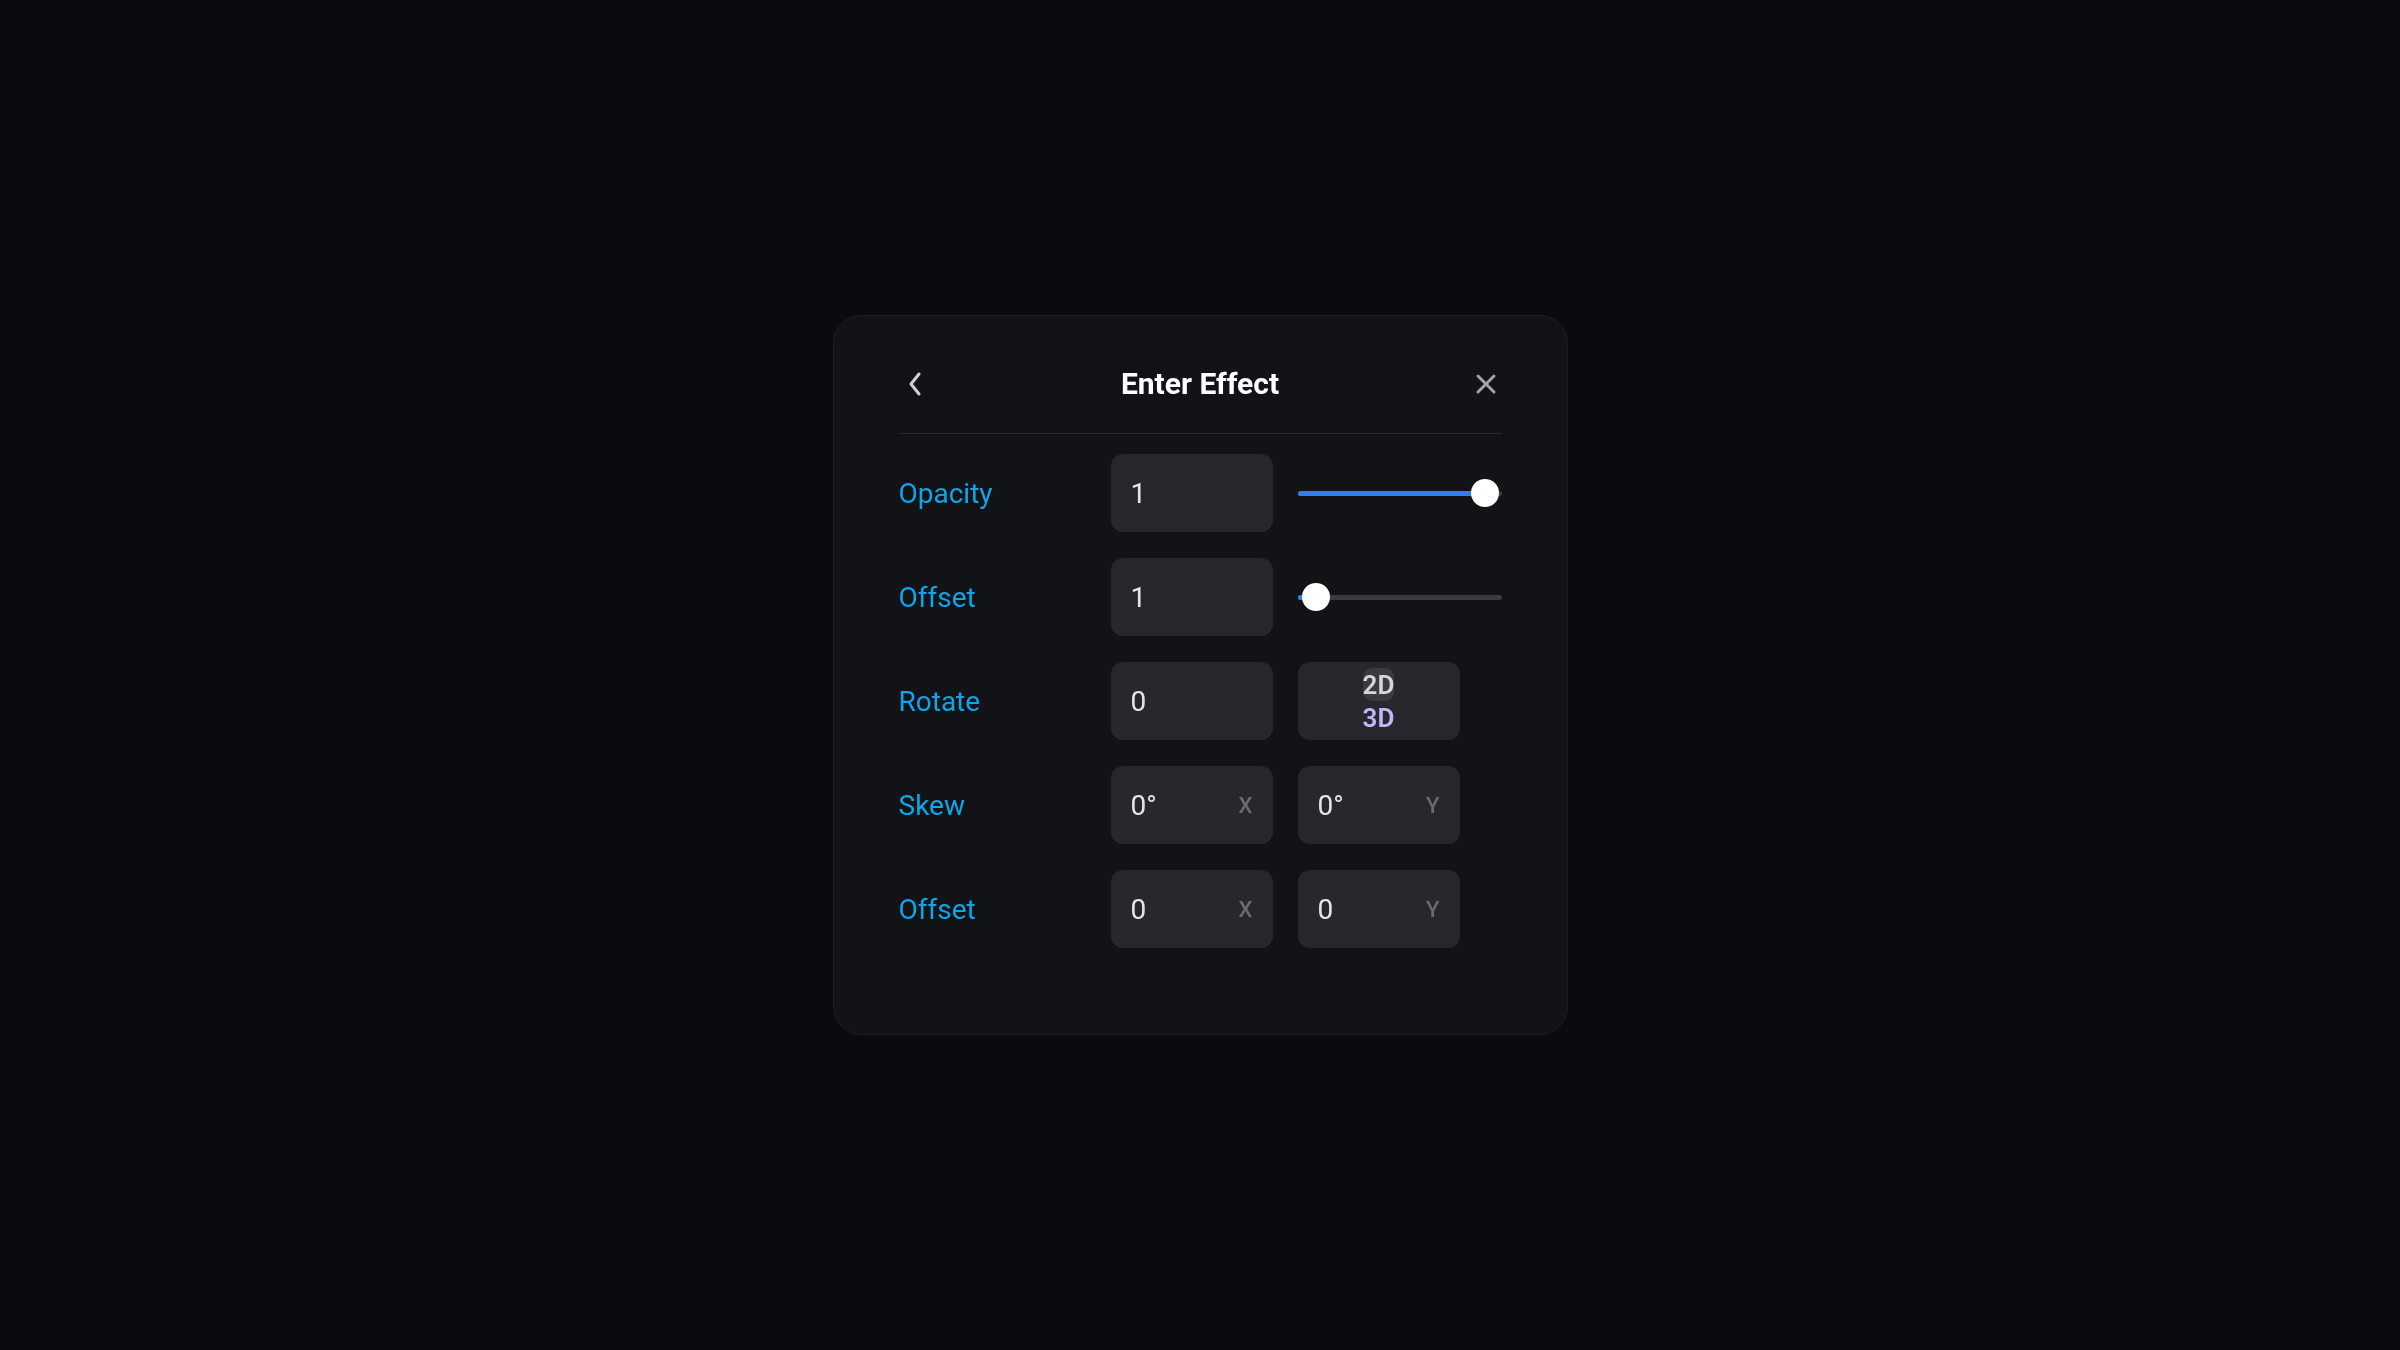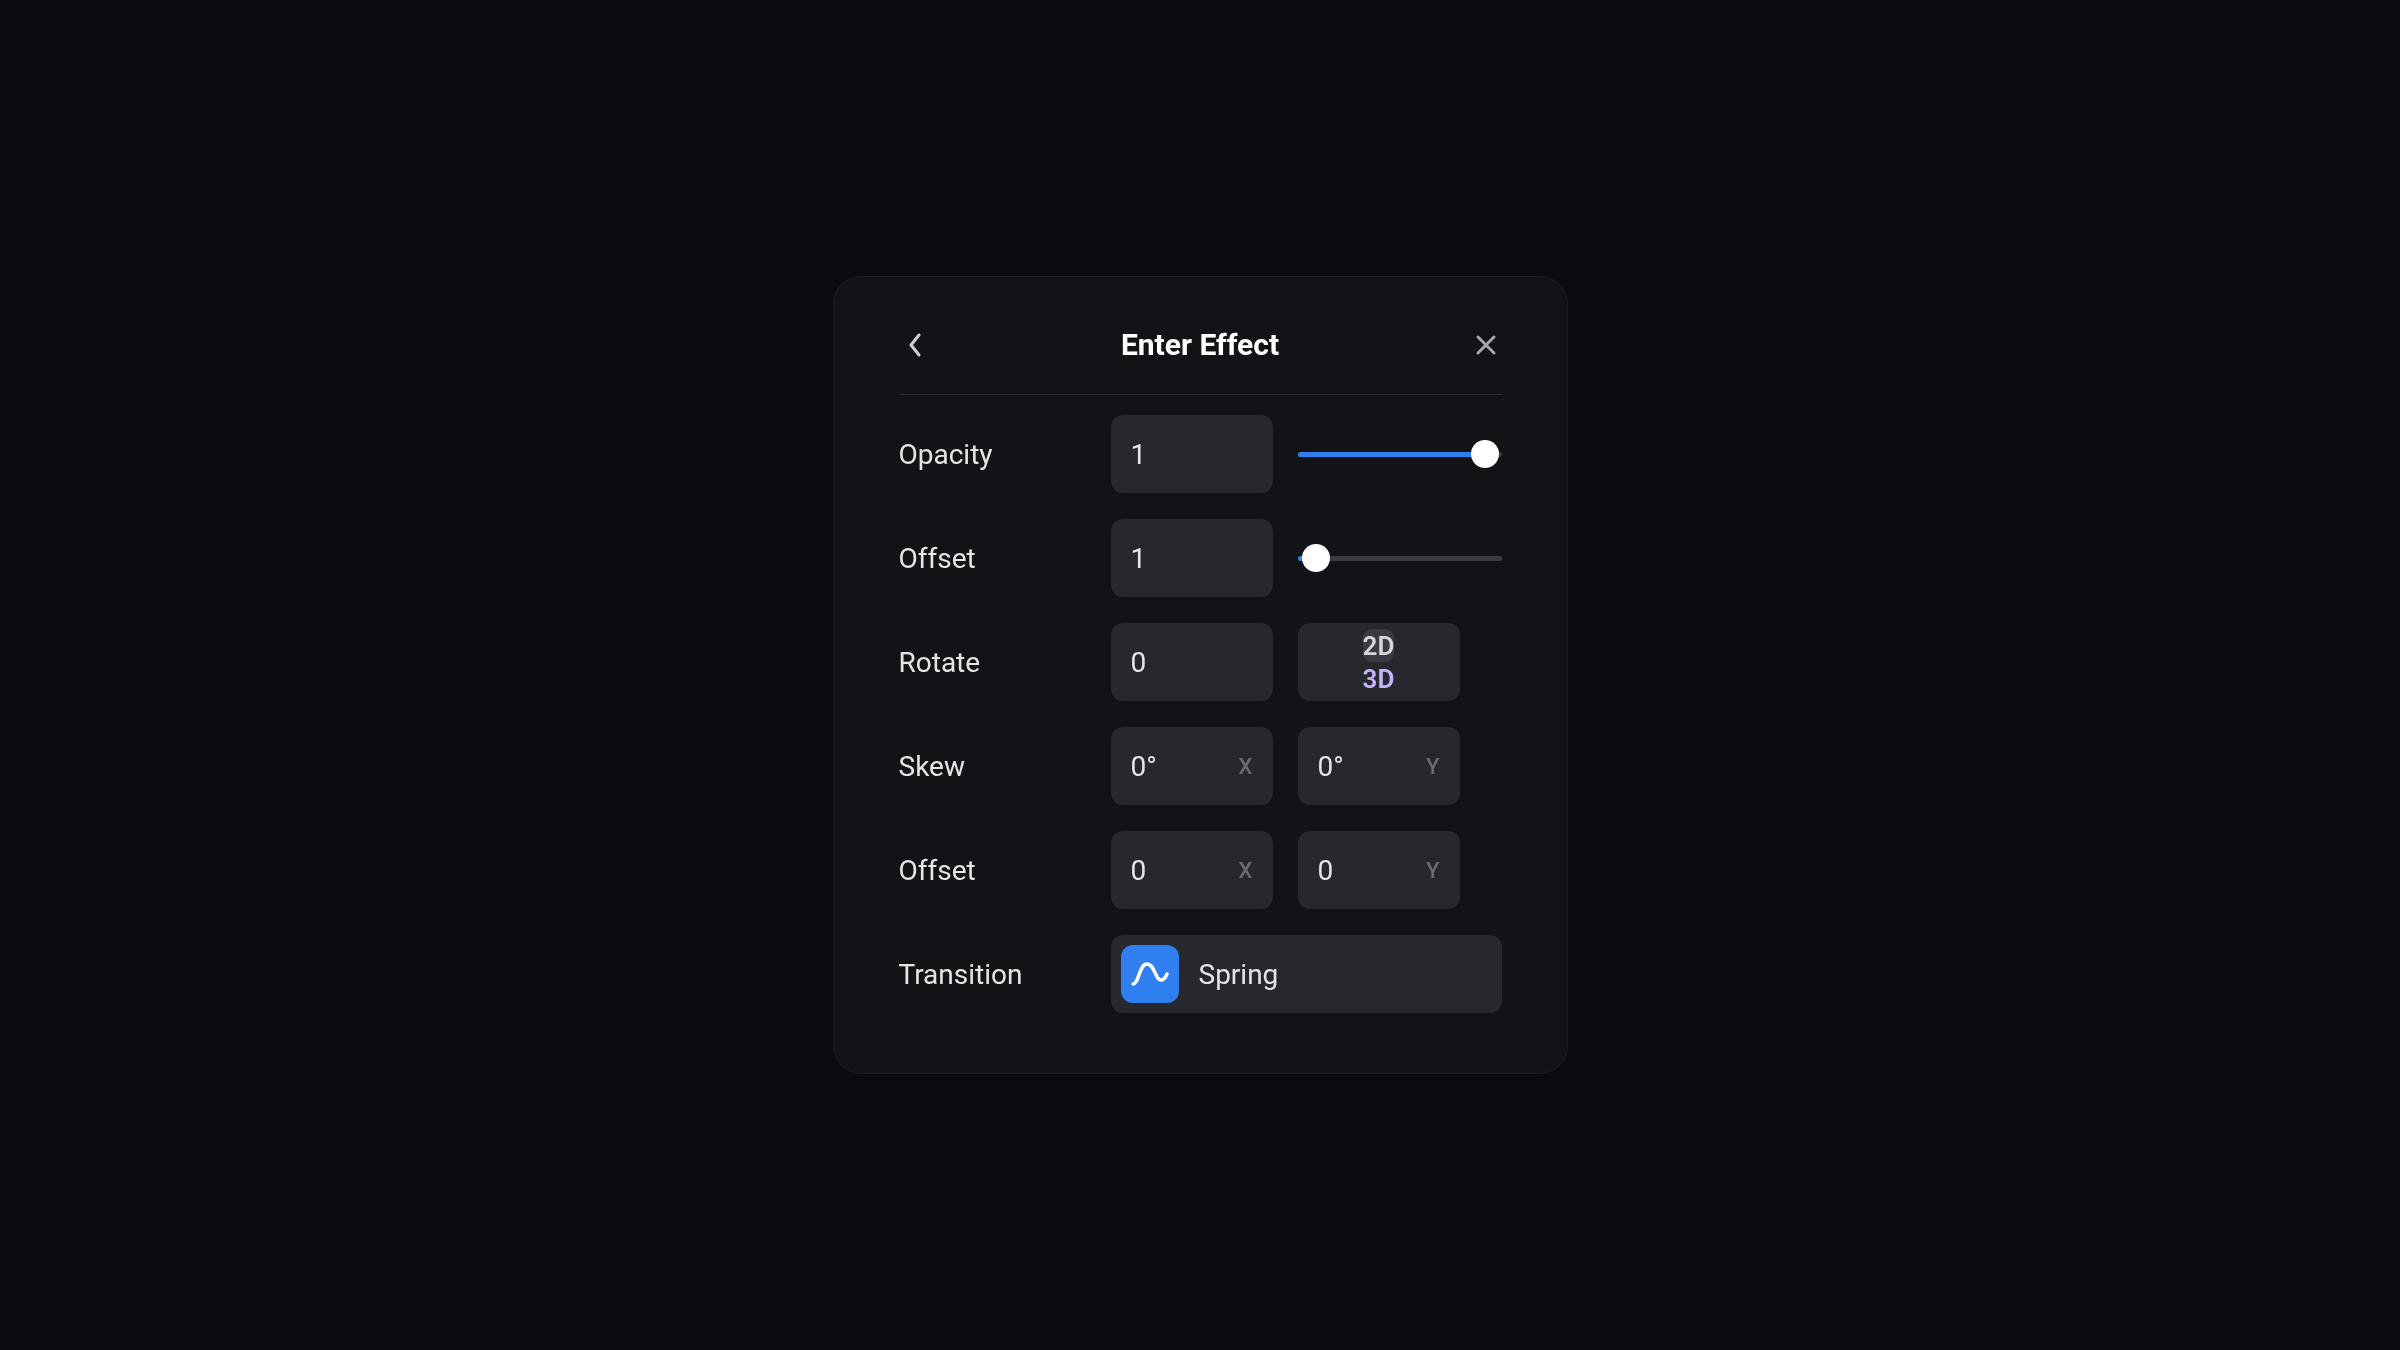--- a/index.html
+++ b/index.html
@@ -59,21 +59,21 @@
       font-size: 30px;
       font-weight: 700;
     }
     .row {
       display: flex;
       align-items: center;
       margin-bottom: 26px;
     }
     .label {
       width: 212px;
-      color: #e5e5e5;
+      color: #0ea5e9;
       font-size: 28px;
       font-weight: 400;
       flex-shrink: 0;
     }
     .input-box {
       background: #27282d;
       border-radius: 12px;
       height: 78px;
       width: 162px;
       display: flex;
@@ -255,24 +255,13 @@
       <span>0</span>
       <span class="suffix">X</span>
     </div>
     <div class="gap"></div>
     <div class="input-box-suffix">
       <span>0</span>
       <span class="suffix">Y</span>
     </div>
   </div>
 
-  <div class="row" style="margin-bottom:0">
-    <div class="label">Transition</div>
-    <div class="transition-box">
-      <div class="transition-icon">
-        <svg width="38" height="32" viewBox="0 0 38 32" fill="none">
-          <path d="M2 26 C 8 26, 8 6, 16 6 C 24 6, 24 22, 30 22 C 34 22, 35 18, 36 16" stroke="#ffffff" stroke-width="3.5" stroke-linecap="round" fill="none"></path>
-        </svg>
-      </div>
-      <div class="transition-label">Spring</div>
-    </div>
-  </div>
 </div>
 
 </body></html>

